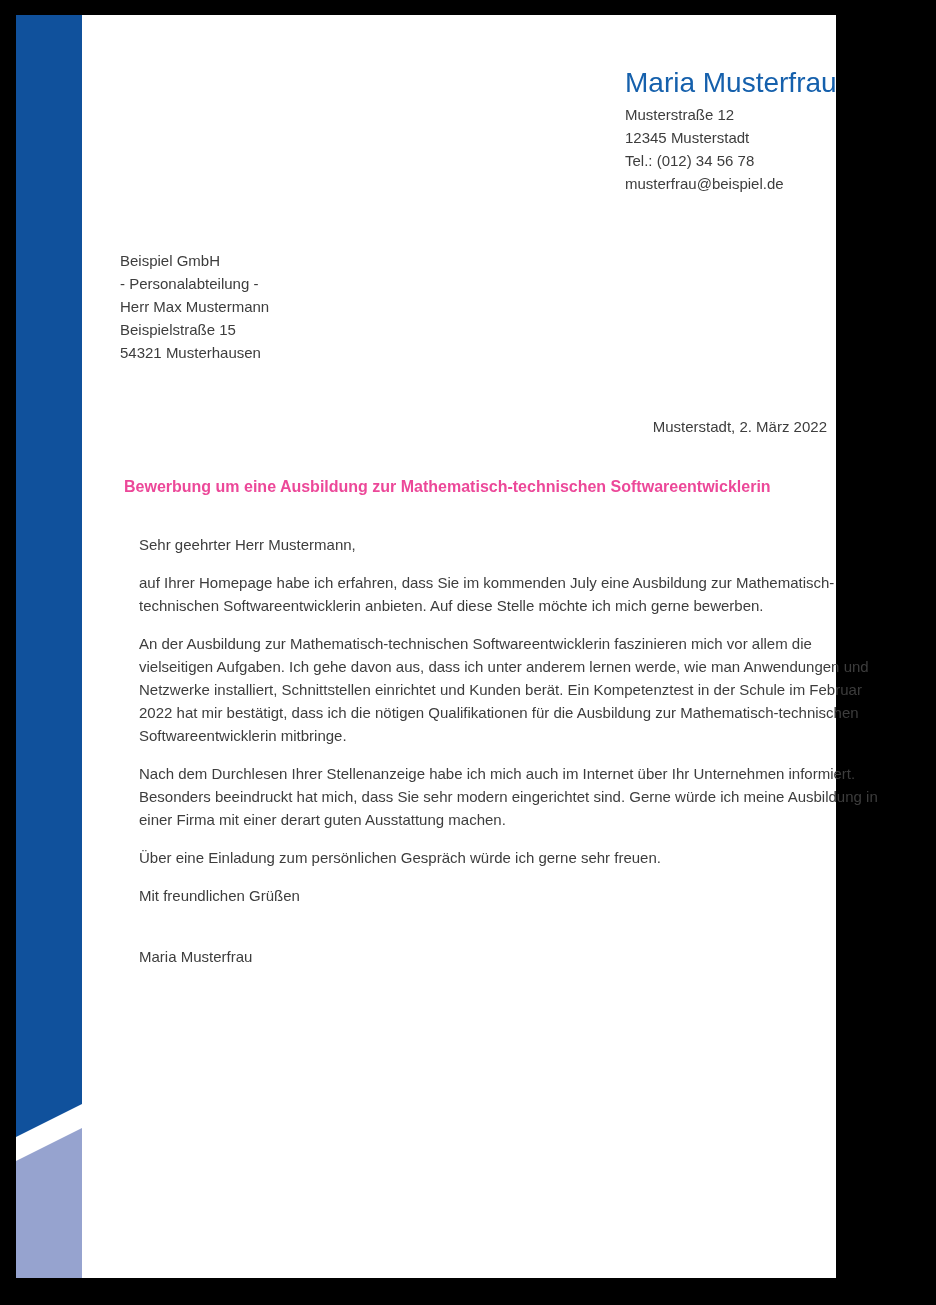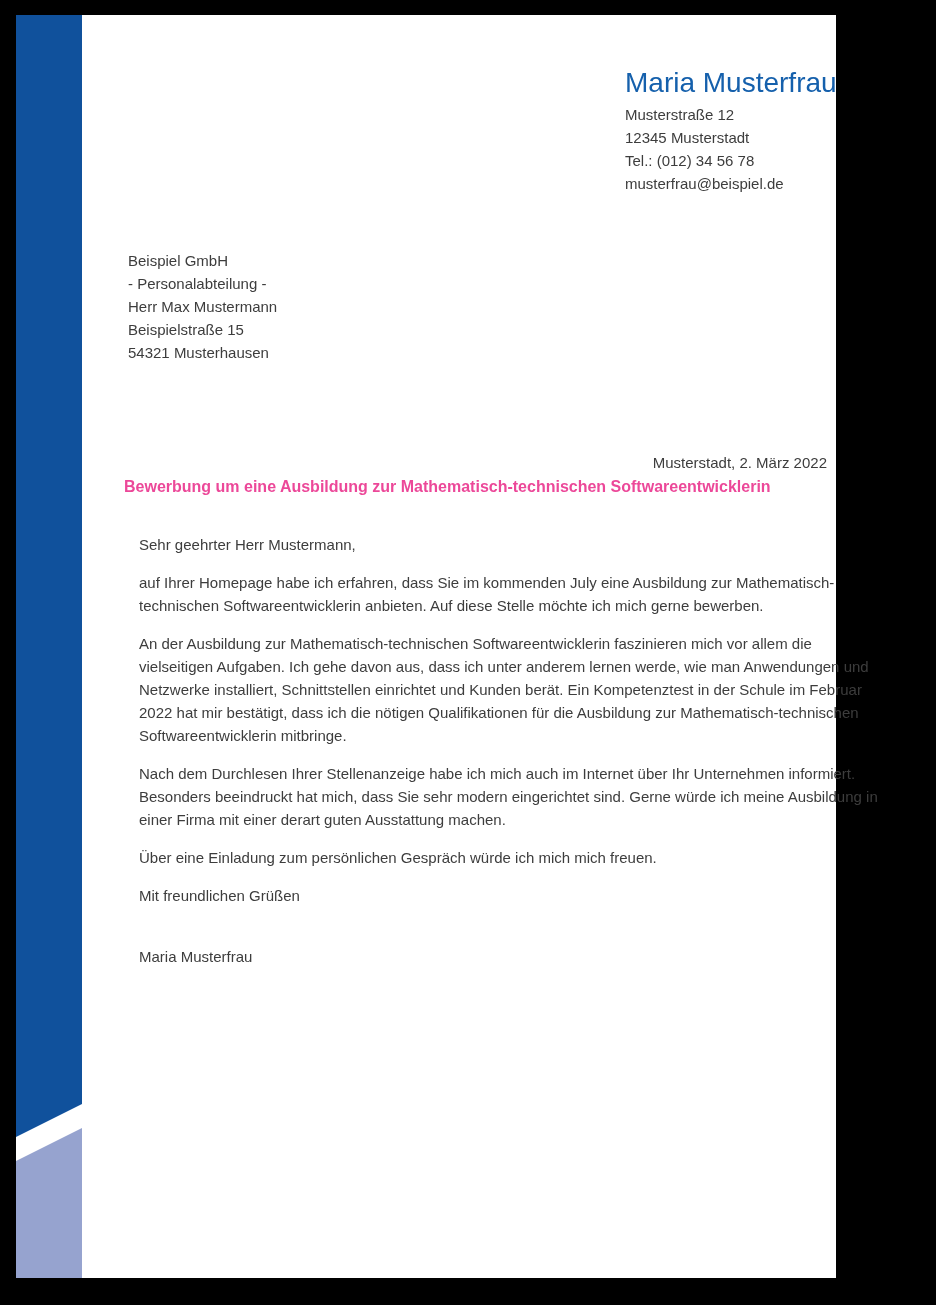--- a/index.html
+++ b/index.html
@@ -61,36 +61,35 @@
   }
   .sender-line, .recipient-line {
     font-size: 15px;
     line-height: 23px;
     color: #3d3d3d;
     white-space: nowrap;
   }
   
   .recipient {
     position: absolute;
-    left: 112px;
+    left: 104px;
     top: 234px;
   }
   
   .date-row {
     position: absolute;
     left: 108px;
     top: 400px;
     width: 762px;
     text-align: right;
     padding-right: 59px;
     box-sizing: border-box;
     font-size: 15px;
     line-height: 23px;
     color: #3d3d3d;
-    margin-top: 36px;
   }
   
   .subject {
     position: absolute;
     left: 108px;
     top: 460px;
     width: 762px;
     font-size: 16px;
     line-height: 23px;
     font-weight: 700;
@@ -141,18 +140,18 @@
 
   <div class="date-row">Musterstadt, 2. März 2022</div>
 
   <div class="subject">Bewerbung um eine Ausbildung zur Mathematisch-technischen Softwareentwicklerin</div>
 
   <div class="letter-body">
     <p>Sehr geehrter Herr Mustermann,</p>
     <p>auf Ihrer Homepage habe ich erfahren, dass Sie im kommenden July eine Ausbildung zur Mathematisch-technischen Softwareentwicklerin anbieten. Auf diese Stelle möchte ich mich gerne bewerben.</p>
     <p>An der Ausbildung zur Mathematisch-technischen Softwareentwicklerin faszinieren mich vor allem die vielseitigen Aufgaben. Ich gehe davon aus, dass ich unter anderem lernen werde, wie man Anwendungen und Netzwerke installiert, Schnittstellen einrichtet und Kunden berät. Ein Kompetenztest in der Schule im Februar 2022 hat mir bestätigt, dass ich die nötigen Qualifikationen für die Ausbildung zur Mathematisch-technischen Softwareentwicklerin mitbringe.</p>
     <p>Nach dem Durchlesen Ihrer Stellenanzeige habe ich mich auch im Internet über Ihr Unternehmen informiert. Besonders beeindruckt hat mich, dass Sie sehr modern eingerichtet sind. Gerne würde ich meine Ausbildung in einer Firma mit einer derart guten Ausstattung machen.</p>
-    <p>Über eine Einladung zum persönlichen Gespräch würde ich mich mich freuen.</p>
+    <p>Über eine Einladung zum persönlichen Gespräch würde ich gerne sehr freuen.</p>
     <p>Mit freundlichen Grüßen</p>
     <p class="signature">Maria Musterfrau</p>
   </div>
 
 </div>
 
 </body></html>

